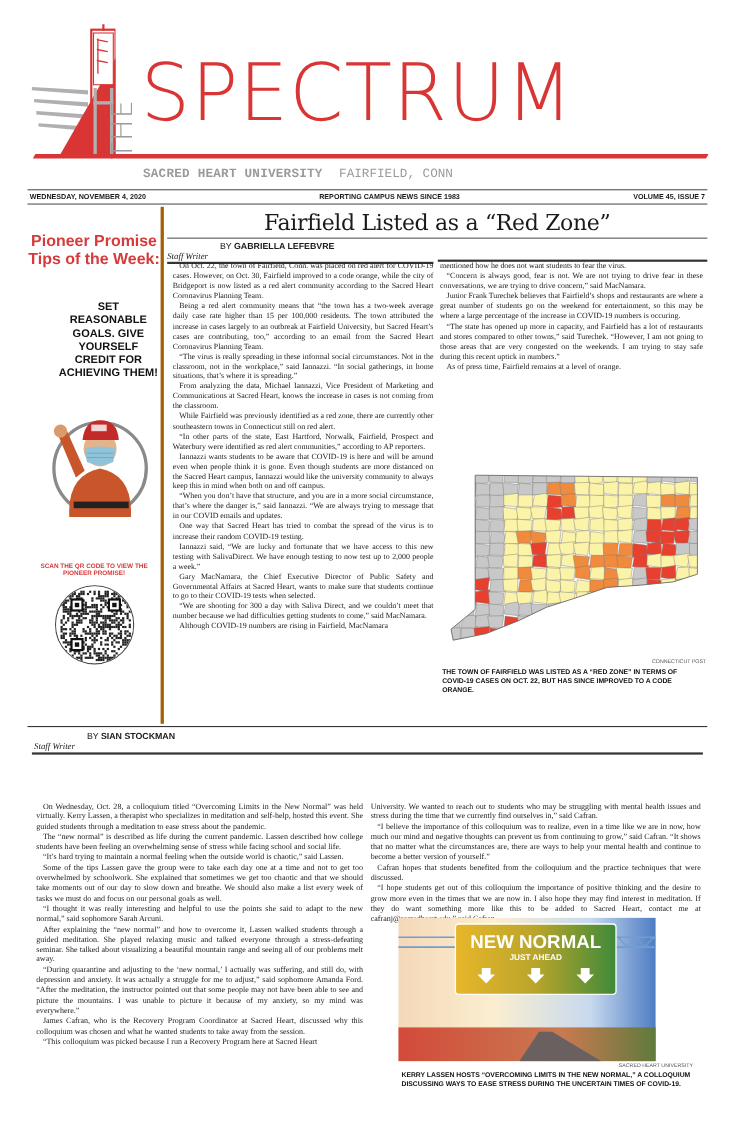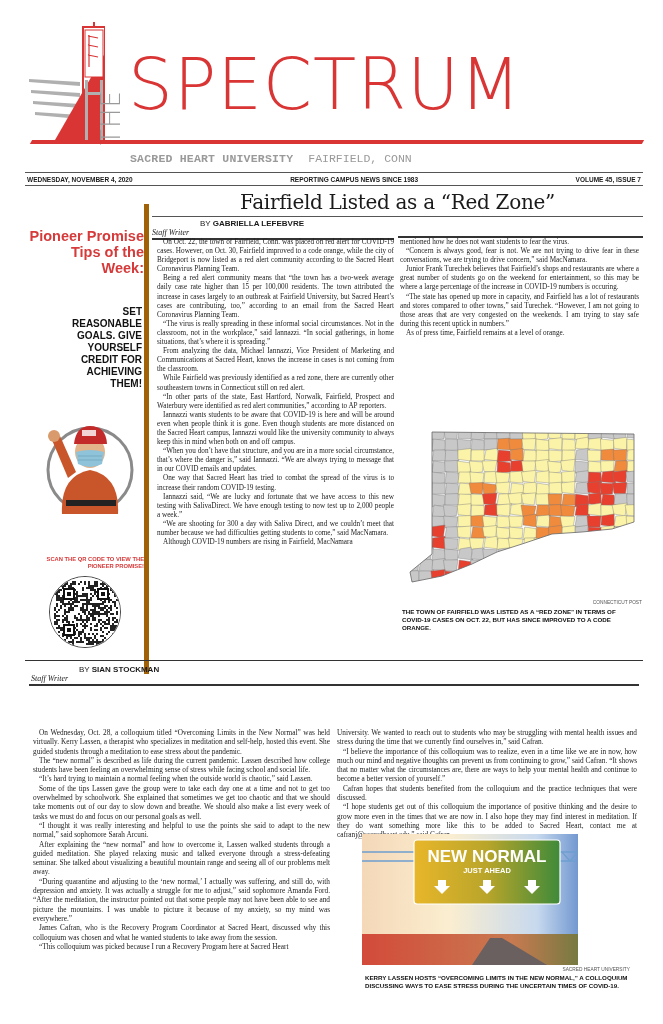--- a/index.html
+++ b/index.html
@@ -25,21 +25,21 @@
   .mast-sub .loc { margin-left: 8px; font-weight: normal; }
 
   .dateline {
     position: absolute; left: 25px; top: 172px; width: 618px; height: 14px;
     border-top: 1px solid #555; border-bottom: 1px solid #555;
     font-family: "Liberation Sans", sans-serif; font-weight: bold; font-size: 6.5px;
     display: flex; justify-content: space-between; align-items: center; padding: 0 2px;
   }
 
   
-  .sidebar { position: absolute; left: 25px; top: 204px; width: 124px; height: 470px; border-right: 5px solid #a16207; text-align: right; }
+  .sidebar { position: absolute; left: 25px; top: 188px; width: 124px; height: 470px; border-right: 3px solid #a16207; text-align: center; }
   .side-head { margin-top: 24px; font-family: "Liberation Sans", sans-serif; font-weight: bold; font-size: 14.5px; line-height: 16px; color: #d63a3a; }
   .side-tip { font-family: "Liberation Sans", sans-serif; font-weight: bold; font-size: 10px; line-height: 12px; color: #111; padding: 0 2px; margin-left: 26px; }
   .tip1 { margin-top: 30px; }
   .tip2 { margin-top: 28px; }
   .mascot { position: relative; margin: 24px auto 0; width: 106px; height: 106px; }
   .qr-label { margin-top: 36px; font-family: "Liberation Sans", sans-serif; font-weight: bold; font-size: 5.8px; line-height: 7px; color: #d63a3a; }
   .qr { margin: 6px auto 0; width: 72px; height: 72px; border-radius: 50%; overflow: hidden; border: 1px solid #444; }
 
   
   .art1 { position: absolute; left: 152px; top: 188px; width: 491px; height: 470px; }
@@ -66,21 +66,21 @@
   .section-rule { position: absolute; left: 25px; top: 660px; width: 618px; height: 1px; background: #333; }
 
   
   .art2 { position: absolute; left: 25px; top: 662px; width: 618px; height: 360px; }
   .art2 .headline { font-size: 22px; line-height: 30px; border-bottom: 1px solid #555; }
   .art2 .byline { margin-top: 3px; margin-left: 6px; }
   .art2 .role { margin-left: 6px; }
   .art2 .thick-rule { margin: 1px 4px 0; }
   .a2-c1 { left: 8px; top: 66px; width: 297px; font-size: 7.3px; line-height: 9.3px; }
   .a2-c2 { left: 312px; top: 66px; width: 300px; font-size: 7.3px; line-height: 9.3px; }
-  .photo { position: absolute; left: 337px; top: 172px; width: 216px; height: 131px; overflow: hidden; }
+  .photo { position: absolute; left: 337px; top: 172px; width: 234px; height: 131px; overflow: hidden; }
   .photo-credit { position: absolute; left: 337px; top: 305px; width: 268px; }
   .photo-caption { position: absolute; left: 340px; top: 312px; width: 268px; }
 </style>
 </head>
 <body>
 
 <header class="masthead">
   <svg class="logo-svg" width="80" height="124" viewBox="0 0 80 124">
 
     <polygon points="4,57 55,60 55,64 4,60" fill="#b0b0b0"></polygon>
@@ -654,20 +654,21 @@
       <p>On Oct. 22, the town of Fairfield, Conn. was placed on red alert for COVID-19 cases. However, on Oct. 30, Fairfield improved to a code orange, while the city of Bridgeport is now listed as a red alert community according to the Sacred Heart Coronavirus Planning Team.</p>
       <p>Being a red alert community means that “the town has a two-week average daily case rate higher than 15 per 100,000 residents. The town attributed the increase in cases largely to an outbreak at Fairfield University, but Sacred Heart’s cases are contributing, too,” according to an email from the Sacred Heart Coronavirus Planning Team.</p>
       <p>“The virus is really spreading in these informal social circumstances. Not in the classroom, not in the workplace,” said Iannazzi. “In social gatherings, in home situations, that’s where it is spreading.”</p>
       <p>From analyzing the data, Michael Iannazzi, Vice President of Marketing and Communications at Sacred Heart, knows the increase in cases is not coming from the classroom.</p>
       <p>While Fairfield was previously identified as a red zone, there are currently other southeastern towns in Connecticut still on red alert.</p>
       <p>“In other parts of the state, East Hartford, Norwalk, Fairfield, Prospect and Waterbury were identified as red alert communities,” according to AP reporters.</p>
       <p>Iannazzi wants students to be aware that COVID-19 is here and will be around even when people think it is gone. Even though students are more distanced on the Sacred Heart campus, Iannazzi would like the university community to always keep this in mind when both on and off campus.</p>
       <p>“When you don’t have that structure, and you are in a more social circumstance, that’s where the danger is,” said Iannazzi. “We are always trying to message that in our COVID emails and updates.</p>
       <p>One way that Sacred Heart has tried to combat the spread of the virus is to increase their random COVID-19 testing.</p>
       <p>Iannazzi said, “We are lucky and fortunate that we have access to this new testing with SalivaDirect. We have enough testing to now test up to 2,000 people a week.”</p>
+      <p>Gary MacNamara, the Chief Executive Director of Public Safety and Governmental Affairs at Sacred Heart, wants to make sure that students continue to go to their COVID-19 tests when selected.</p>
       <p>“We are shooting for 300 a day with Saliva Direct, and we couldn’t meet that number because we had difficulties getting students to come,” said MacNamara.</p>
       <p>Although COVID-19 numbers are rising in Fairfield, MacNamara</p>
     </div>
   <div class="col a1-c2" id="a1c2">
       <p style="text-indent: 0px;">mentioned how he does not want students to fear the virus.</p>
       <p>“Concern is always good, fear is not. We are not trying to drive fear in these conversations, we are trying to drive concern,” said MacNamara.</p>
       <p>Junior Frank Turechek believes that Fairfield’s shops and restaurants are where a great number of students go on the weekend for entertainment, so this may be where a large percentage of the increase in COVID-19 numbers is occuring.</p>
       <p>“The state has opened up more in capacity, and Fairfield has a lot of restaurants and stores compared to other towns,” said Turechek. “However, I am not going to those areas that are very congested on the weekends. I am trying to stay safe during this recent uptick in numbers.”</p>
       <p>As of press time, Fairfield remains at a level of orange.</p>
     </div>

